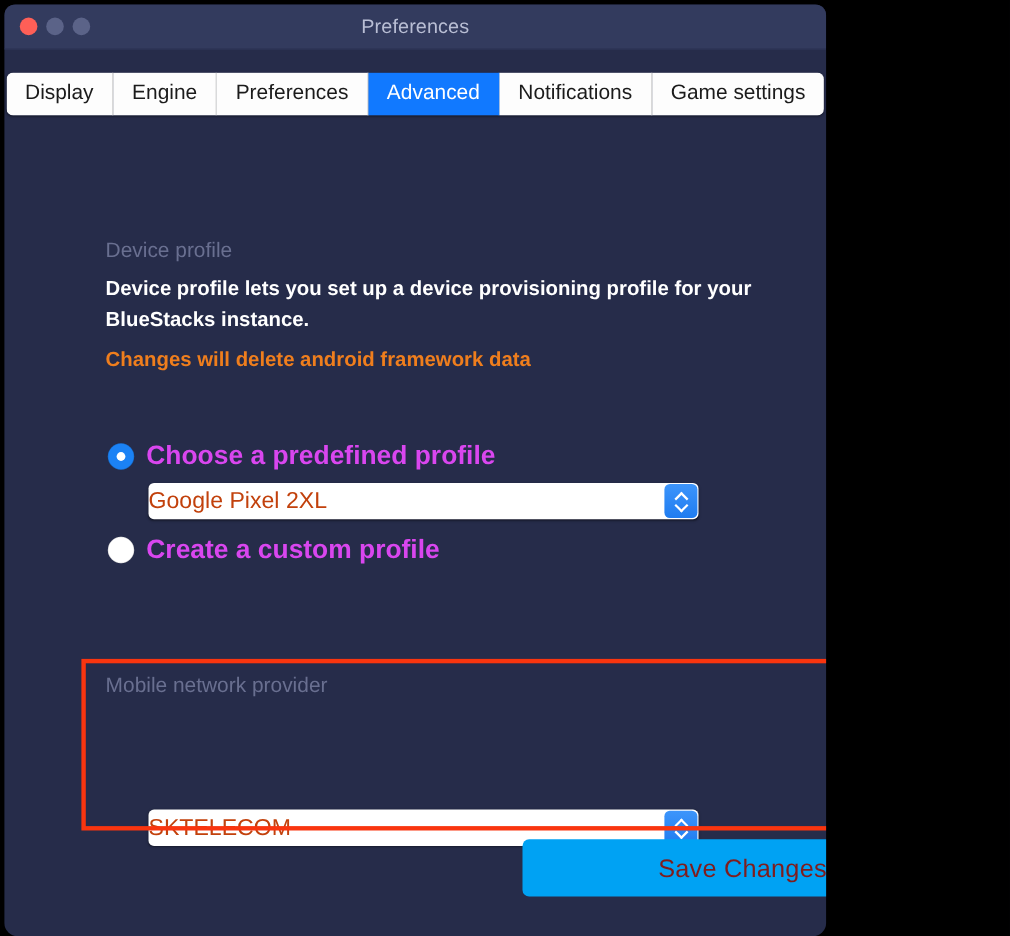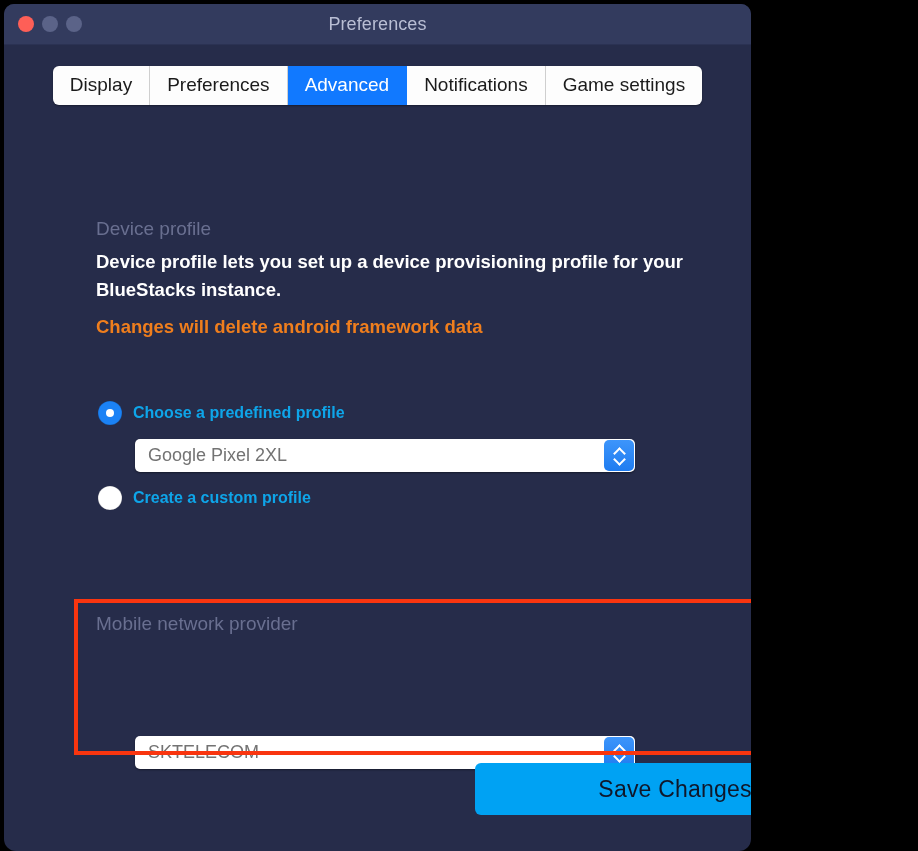--- a/index.html
+++ b/index.html
@@ -136,43 +136,42 @@
   .radio.selected::after {
     content: "";
     position: absolute;
     left: 50%; top: 50%;
     width: 8px; height: 8px;
     margin: -4px 0 0 -4px;
     border-radius: 50%;
     background: #ffffff;
   }
   .radio-label {
-    font-size: 16px;
-    color: #0ea5e9;
+    font-size: 24px;
+    color: #d946ef;
     font-weight: 600;
   }
 
   
   .select {
     display: flex;
     align-items: stretch;
     width: 500px;
     height: 33px;
     background: #ffffff;
     border-radius: 5px;
     box-shadow: 0 1px 2px rgba(0,0,0,.4);
     overflow: hidden;
   }
   .select .value {
     flex: 1 1 auto;
     display: flex;
     align-items: center;
-    padding-left: 13px;
-    font-size: 18px;
-    color: #737373;
+    font-size: 21px;
+    color: #c2410c;
     white-space: nowrap;
     overflow: hidden;
   }
   .stepper {
     flex: 0 0 30px;
     background: linear-gradient(#3d95fb, #1f7cf0);
     border-radius: 5px;
     margin: 1px 1px 1px 0;
     display: flex;
     flex-direction: column;
@@ -211,21 +210,21 @@
   
   .save-btn {
     position: absolute;
     left: 471px;
     top: 658px;
     width: 400px;
     height: 52px;
     background: #00a2f3;
     border: none;
     border-radius: 6px;
-    color: #0f172a;
+    color: #7f1d1d;
     font-size: 23px;
     font-family: "Liberation Sans", sans-serif;
     cursor: default;
     letter-spacing: .2px;
   }
 </style>
 </head>
 <body>
 
 <div class="window">
@@ -235,20 +234,21 @@
       <div class="light close"></div>
       <div class="light min"></div>
       <div class="light max"></div>
     </div>
     <div class="win-title">Preferences</div>
   </div>
 
   <div class="tabbar-wrap">
     <div class="tabbar">
       <div class="tab">Display</div>
+      <div class="tab">Engine</div>
       <div class="tab">Preferences</div>
       <div class="tab active">Advanced</div>
       <div class="tab">Notifications</div>
       <div class="tab">Game settings</div>
     </div>
   </div>
 
   <div class="content">
 
     <div class="section" style="left:92px; top:113px; width:700px;">

